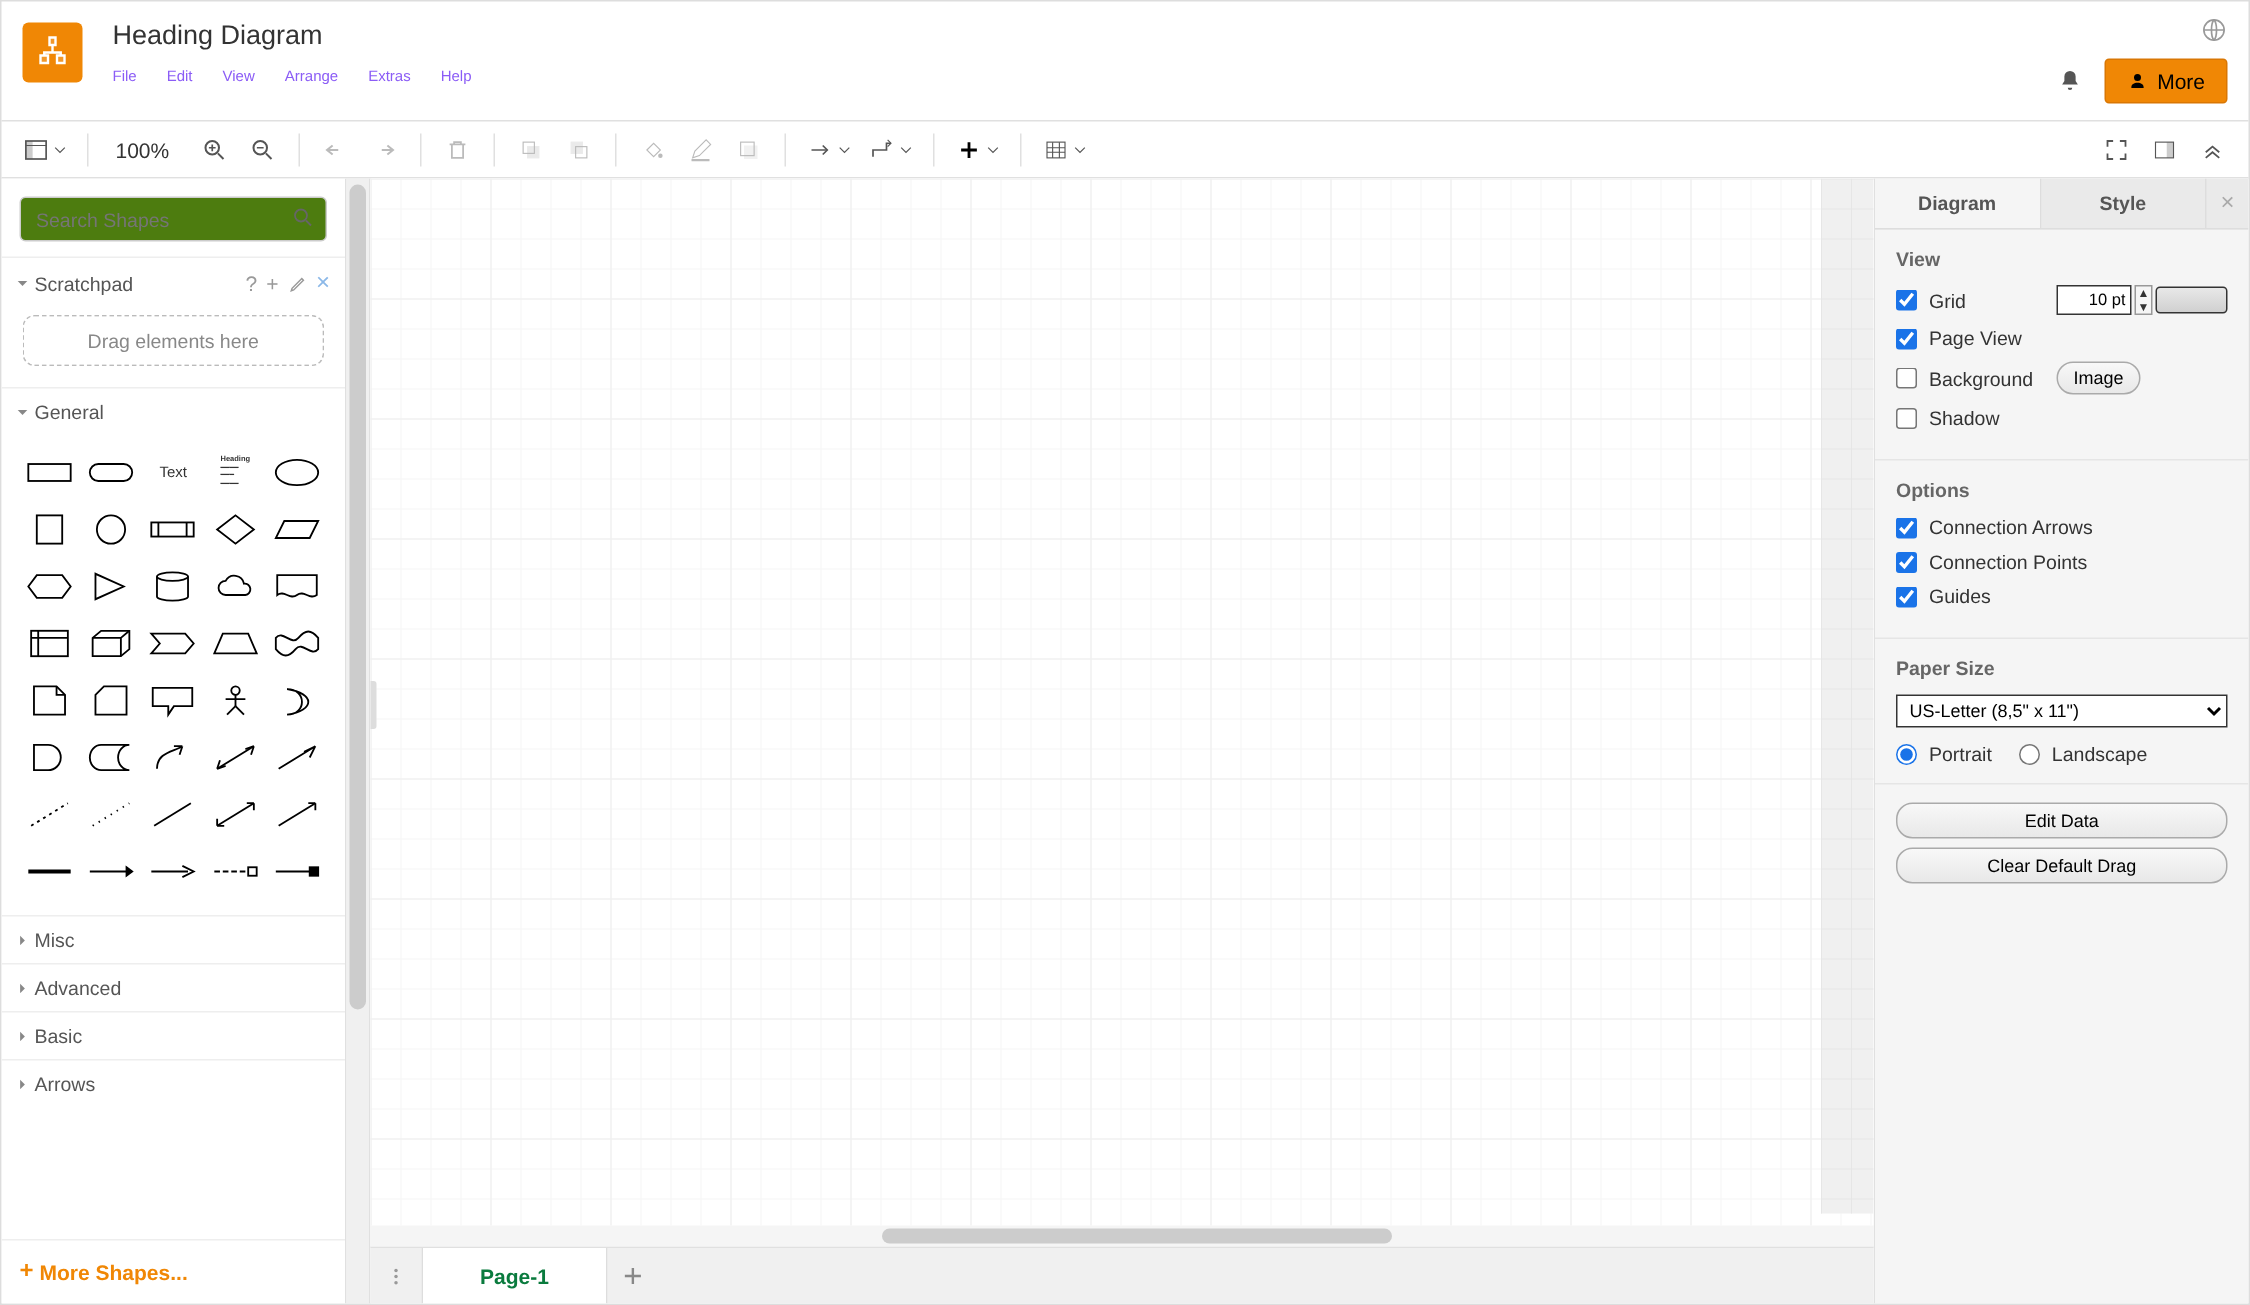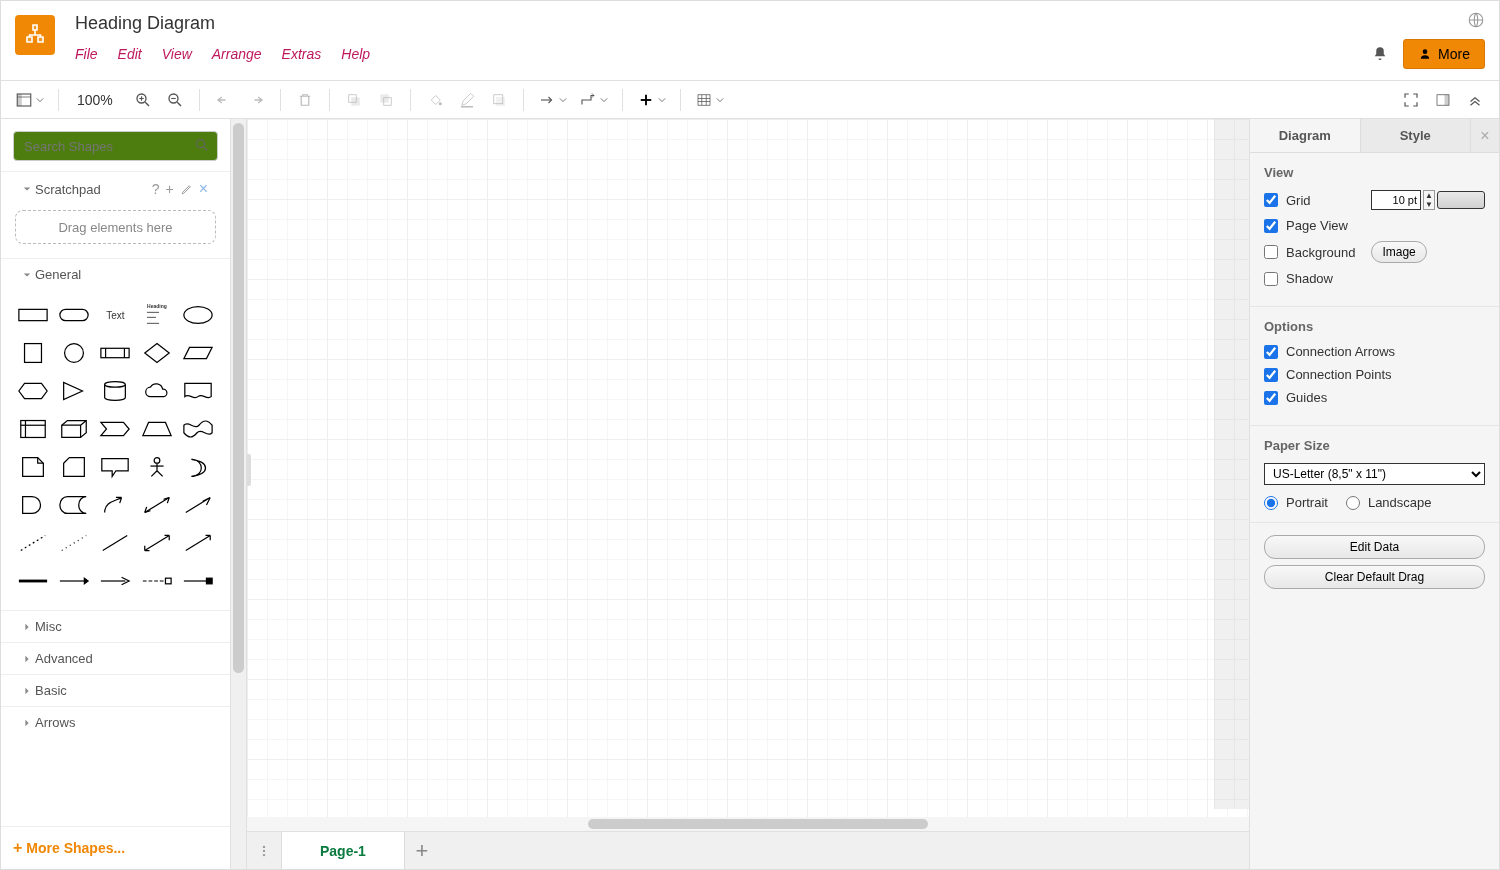--- a/index.html
+++ b/index.html
@@ -6,21 +6,21 @@
   body { width:1500px; height:870px; background:#fff; overflow:hidden; font-size:13px; color:#333; }
   .app { display:flex; flex-direction:column; width:100%; height:100%; border:1px solid #ddd; }
   
   
   .header { height:80px; border-bottom:1px solid #e0e0e0; display:flex; align-items:flex-start; padding:10px 14px 0 14px; position:relative; }
   .logo { width:40px; height:40px; background:#f08705; border-radius:4px; display:flex; align-items:center; justify-content:center; margin-right:20px; margin-top:4px; }
   .logo svg { width:24px; height:24px; fill:#fff; }
   .title-area { display:flex; flex-direction:column; }
   .doc-title { font-size:18px; font-weight:400; color:#333; margin-top:2px; }
   .menu-bar { display:flex; gap:20px; margin-top:12px; }
-  .menu-item { font-size:14px; color:#be185d; cursor:pointer;font-style:italic; }
+  .menu-item { font-size:10px; color:#8b5cf6; cursor:pointer; }
   .header-right { position:absolute; right:14px; top:10px; display:flex; align-items:center; gap:14px; }
   .globe-icon { width:18px; height:18px; color:#888; }
   .bell-icon { width:18px; height:18px; color:#555; margin-top:24px; }
   .share-btn { background:#f08705; border:1px solid #d97704; border-radius:3px; height:30px; padding:0 14px; display:flex; align-items:center; gap:6px; font-size:14px; font-weight:500; cursor:pointer; margin-top:20px; }
   .share-btn svg { width:14px; height:14px; fill:#000; }
   
   
   .toolbar { height:38px; border-bottom:1px solid #e0e0e0; display:flex; align-items:center; padding:0 10px; gap:4px; }
   .tb-btn { width:28px; height:28px; display:flex; align-items:center; justify-content:center; cursor:pointer; color:#555; border-radius:2px; }
   .tb-btn.disabled { color:#bbb; }
@@ -33,21 +33,21 @@
   
   .workspace { flex:1; display:flex; overflow:hidden; }
   
   
   .sidebar-left { width:230px; border-right:1px solid #e0e0e0; display:flex; flex-direction:column; background:#fff; }
   .search-wrap { padding:12px 12px 10px 12px; }
   .search-box { width:100%; height:30px; border:1px solid #ccc; border-radius:4px; padding:0 30px 0 10px; font-size:13px; background:#4d7c0f; position:relative; }
   .search-wrap { position:relative; }
   .search-icon { position:absolute; right:20px; top:18px; width:16px; height:16px; color:#666; }
   .sb-section { border-top:1px solid #eee; }
-  .sb-header { display:flex; align-items:center; padding:8px 22px; font-size:13px; color:#555; cursor:pointer; gap:4px; }
+  .sb-header { display:flex; align-items:center; padding:8px 10px; font-size:13px; color:#555; cursor:pointer; gap:4px; }
   .sb-header .caret { width:8px; height:8px; }
   .sb-header-actions { margin-left:auto; display:flex; gap:6px; align-items:center; color:#999; font-size:14px; }
   .scratchpad-drop { margin:4px 14px 14px 14px; border:1.5px dashed #bbb; border-radius:8px; height:34px; display:flex; align-items:center; justify-content:center; color:#888; font-size:13px; }
   .shape-grid { padding:10px 14px 14px 14px; display:grid; grid-template-columns:repeat(5, 1fr); gap:8px 6px; }
   .shape-cell { height:30px; display:flex; align-items:center; justify-content:center; cursor:pointer; }
   .shape-cell svg { width:32px; height:24px; stroke:#000; stroke-width:1.3; fill:none; }
   .shape-cell.txt { font-size:10px; }
   .collapsed-sections { }
   .collapsed-sections .sb-header { border-top:1px solid #eee; }
   .more-shapes { color:#f08705; font-weight:600; font-size:14px; padding:12px; display:flex; align-items:center; gap:4px; cursor:pointer; margin-top:auto; border-top:1px solid #eee; }

